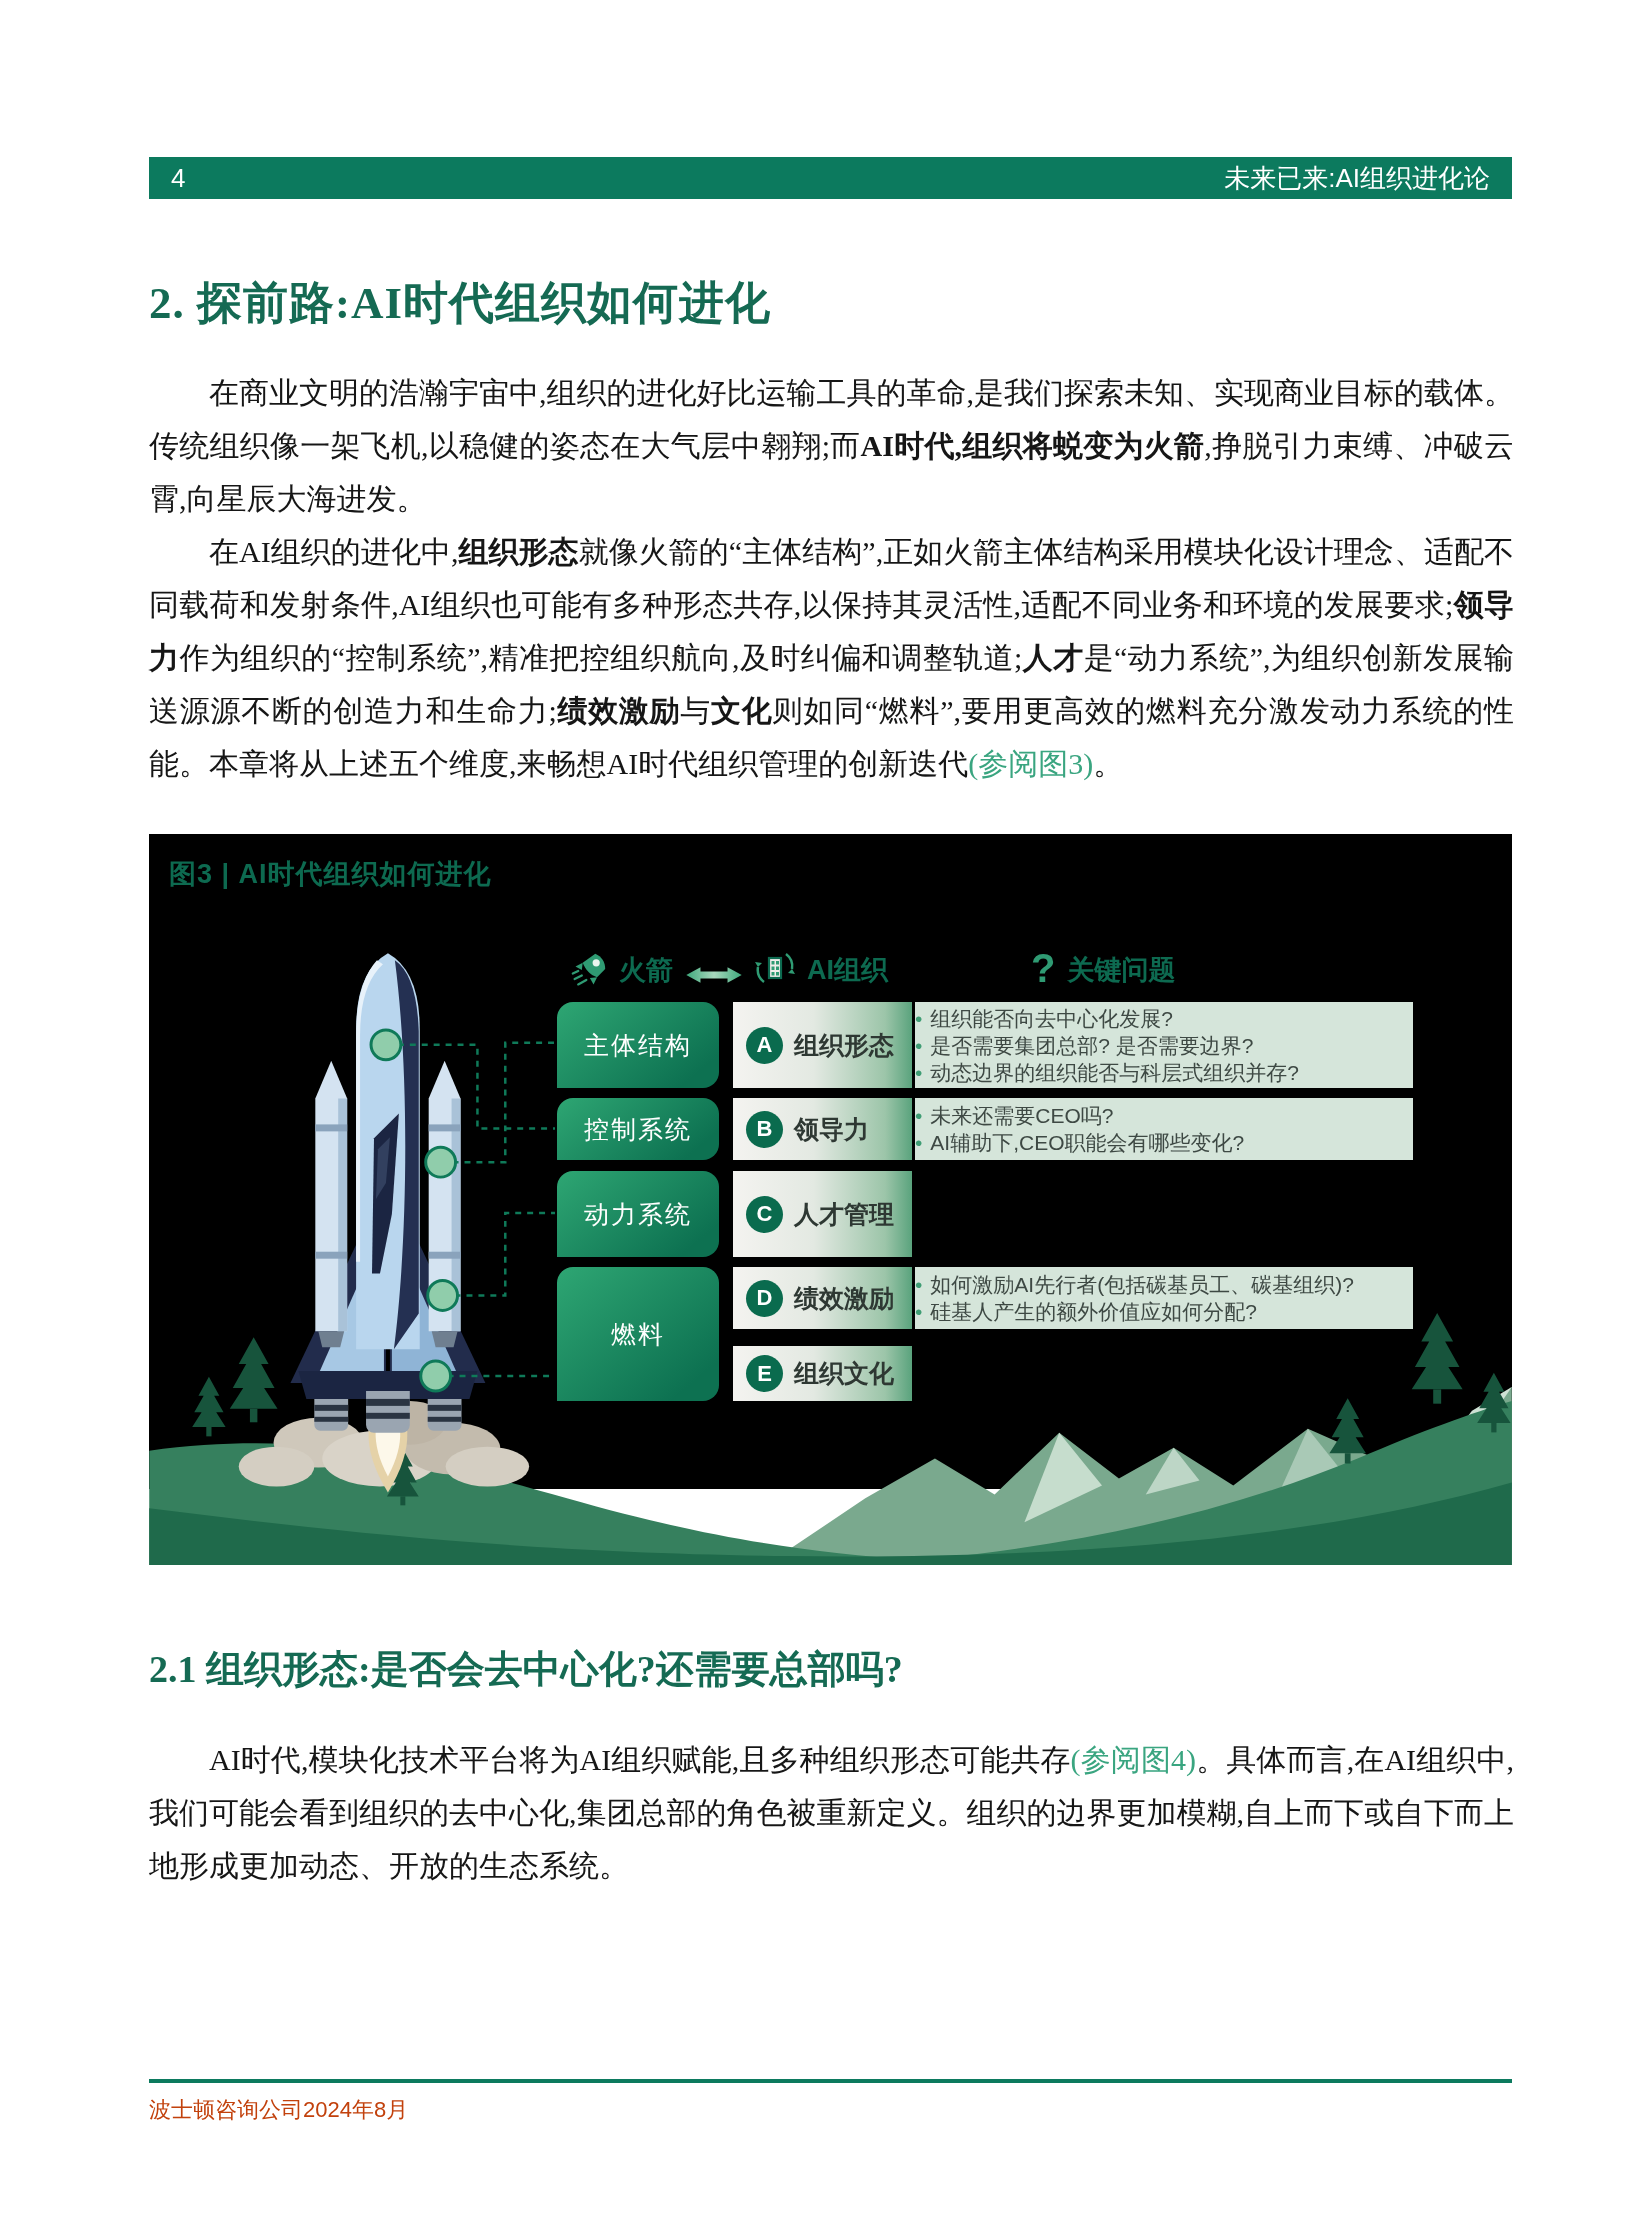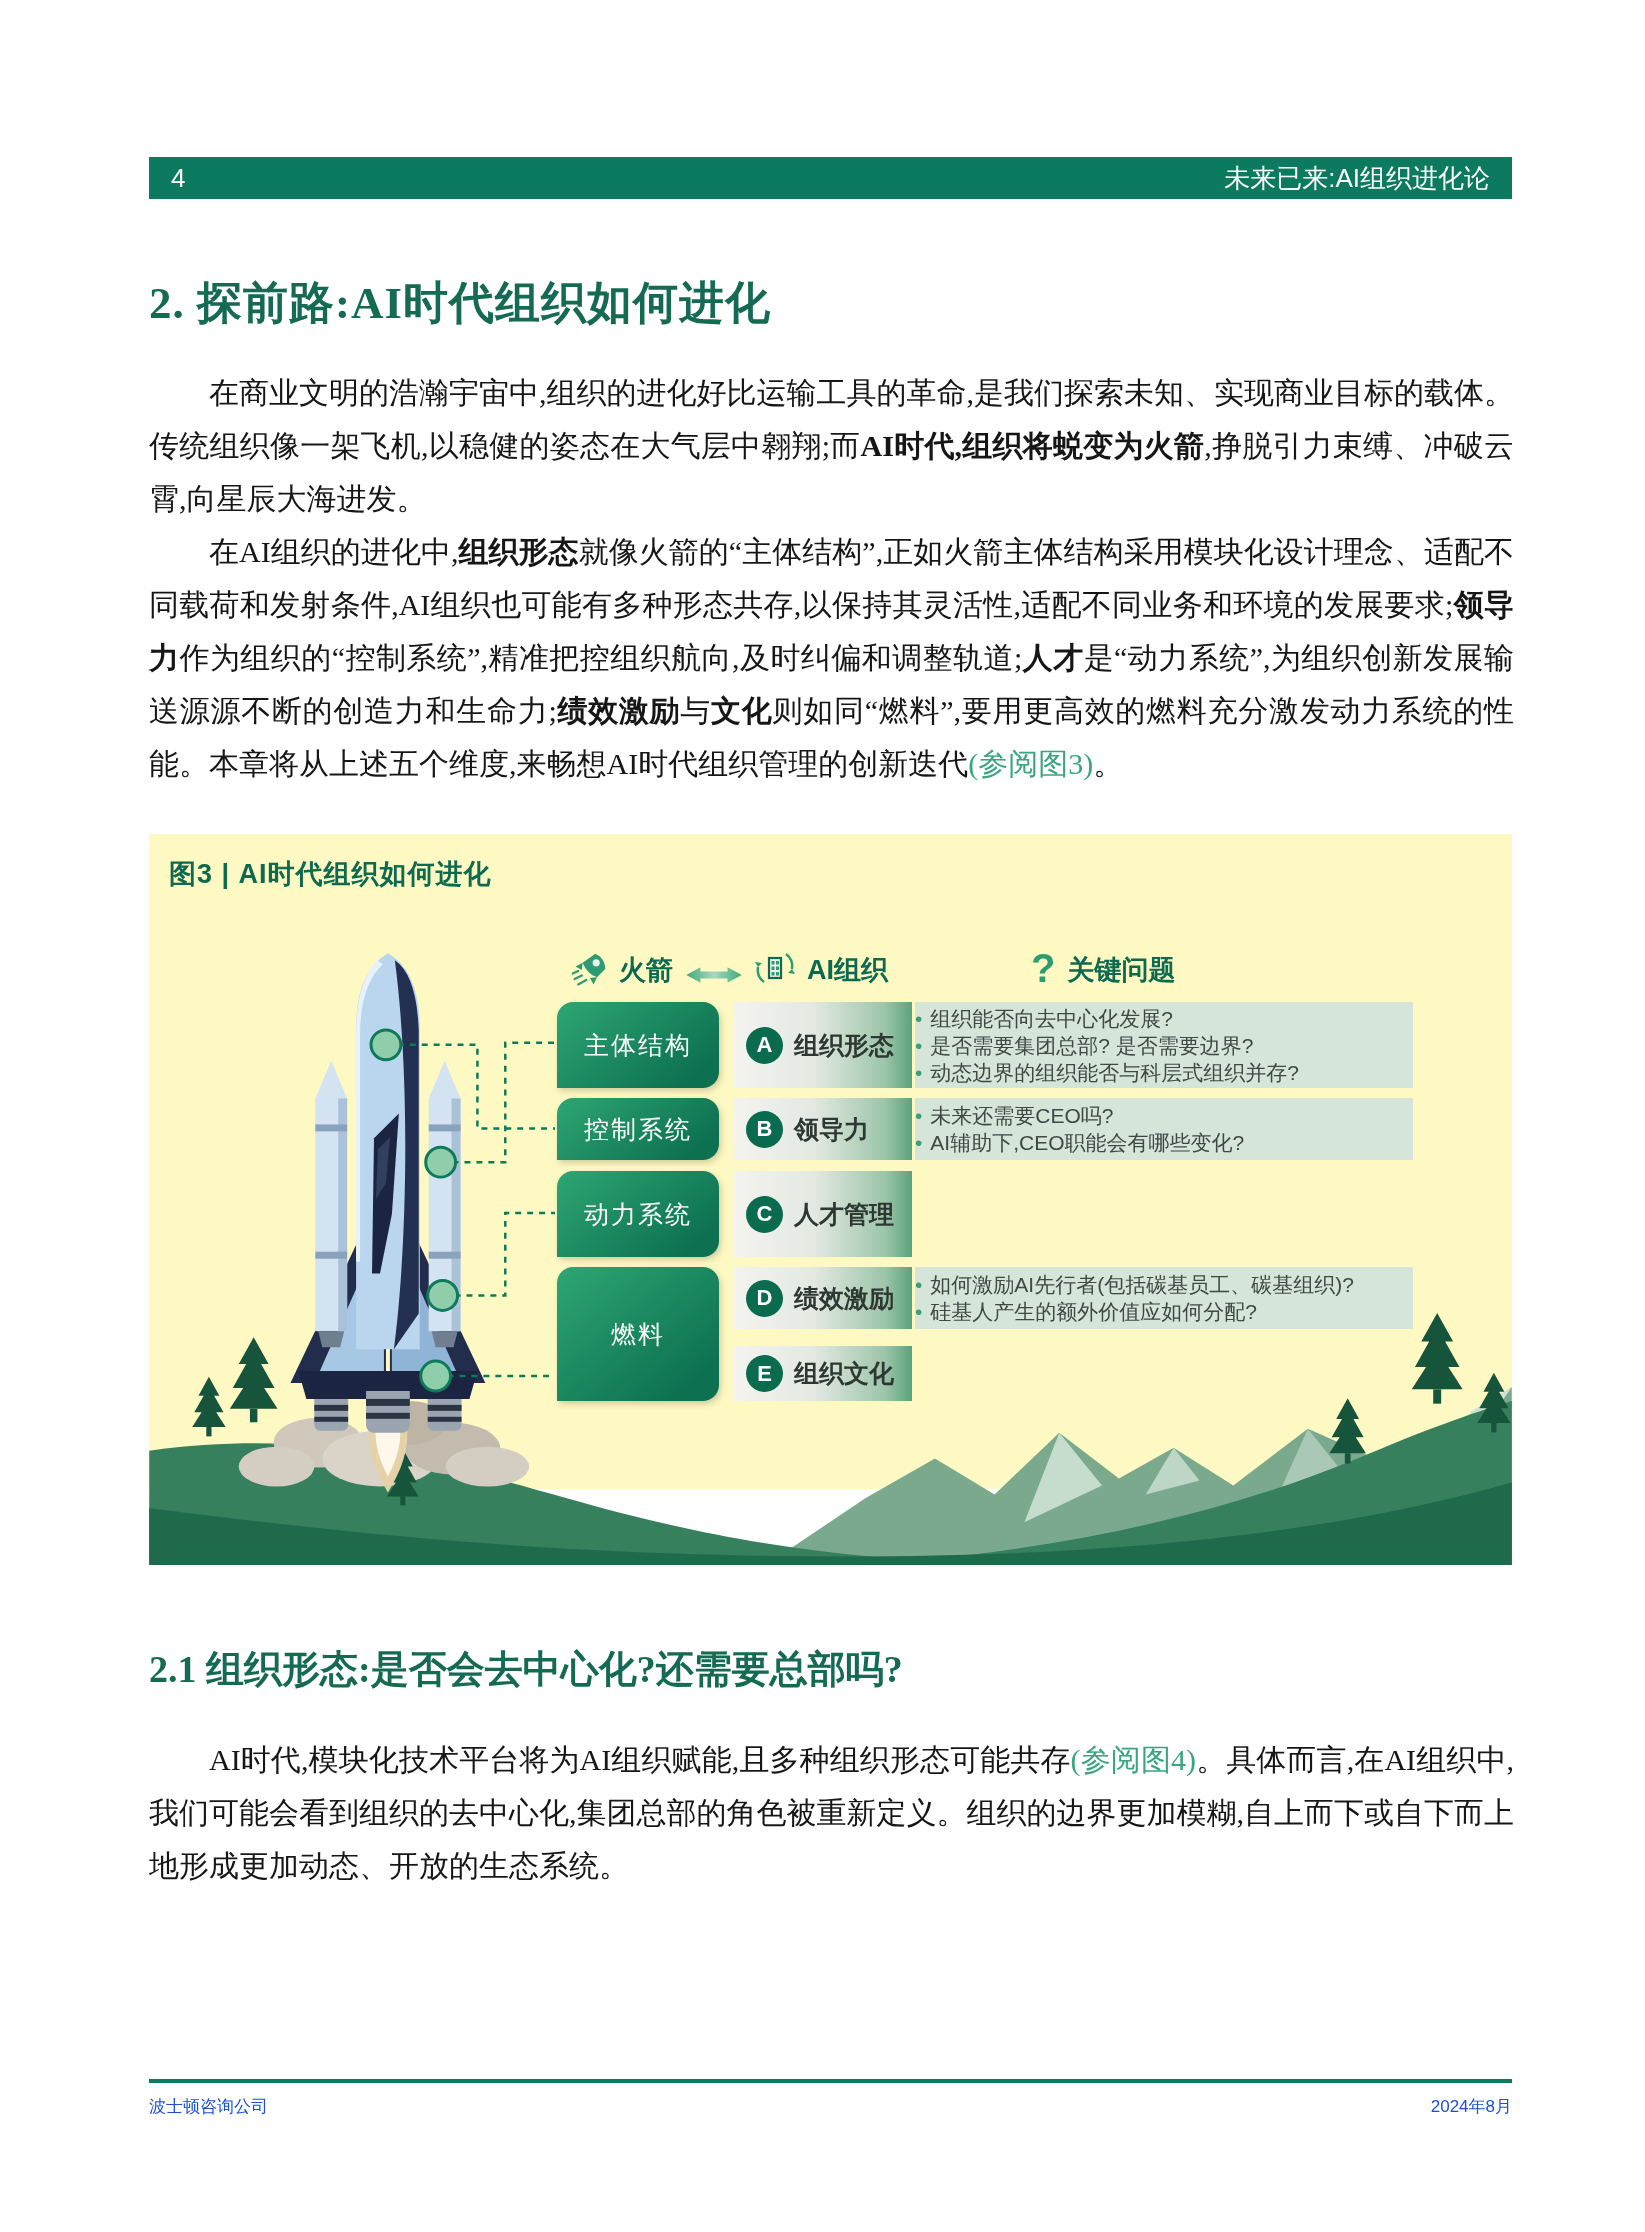--- a/index.html
+++ b/index.html
@@ -13,21 +13,21 @@
     font-weight:700;font-size:45px;color:#156a53;letter-spacing:1px}
   .h2{position:absolute;left:149px;top:1644px;width:1363px;font-family:"Liberation Serif",serif;
     font-weight:700;font-size:38px;color:#156a53}
 
   .body-para{position:absolute;left:149px;width:1365px;font-family:Liberation Serif, serif;
     font-size:30px;line-height:53px;color:#161616;text-align:justify;text-indent:2em}
   .p1{top:366px}.p2{top:525px}.p3{top:1733px}
   .body-para b{font-weight:700}
   .ref{color:#3aa580}
 
-  .fig{position:absolute;left:149px;top:834px;width:1363px;height:655px;background:#fef9c3}
+  .fig{position:absolute;left:149px;top:834px;width:1363px;height:655px;background:#000000}
   .fig-art{position:absolute;left:0;top:0;width:1363px;height:731px}
   .fig-title{position:absolute;left:20px;top:22px;font-size:27px;font-weight:700;color:#0d6a50;letter-spacing:1px}
 
   .legend{position:absolute;top:98px;height:56px;display:flex;align-items:flex-end;
     font-weight:700;color:#0d6a50;font-size:27px}
   .l1{left:422px;gap:12px}
   .l2{left:882px;gap:12px}
   .qmark{font-size:40px;font-weight:700;color:#2f9b73;line-height:1}
 
   .part{position:absolute;left:408px;width:162px;background:linear-gradient(140deg,#2ea673 0%,#0d7151 85%);
@@ -47,21 +47,21 @@
 
   .rA{top:168px;height:86px}
   .rB{top:264px;height:62px}
   .rC{top:337px;height:86px}
   .rD{top:433px;height:62px}
   .rE{top:512px;height:55px}
   .rFuel{top:433px;height:134px}
 
   .footer-rule{position:absolute;left:149px;top:2079px;width:1363px;height:4px;background:#0c7a5e}
   .footer{position:absolute;left:149px;top:2095px;width:1363px;display:flex;
-    justify-content:space-between;font-size:17px;color:#1d4ed8}
+    font-size:22px;color:#c2410c}
 </style>
 </head>
 <body>
 
 <header class="topbar">
   <span>4</span>
   <span>未来已来:AI组织进化论</span>
 </header>
 
 <h1 class="h1">2. 探前路:AI时代组织如何进化</h1>

